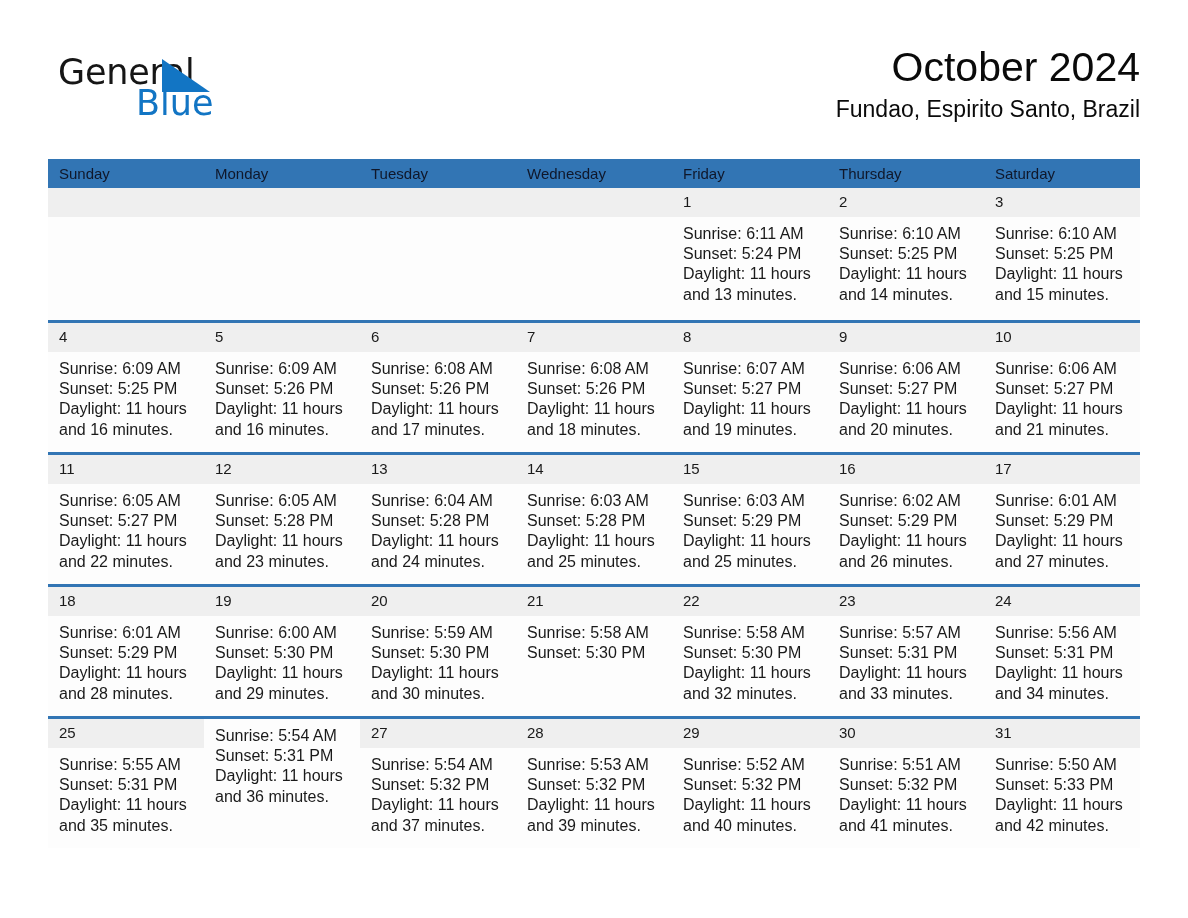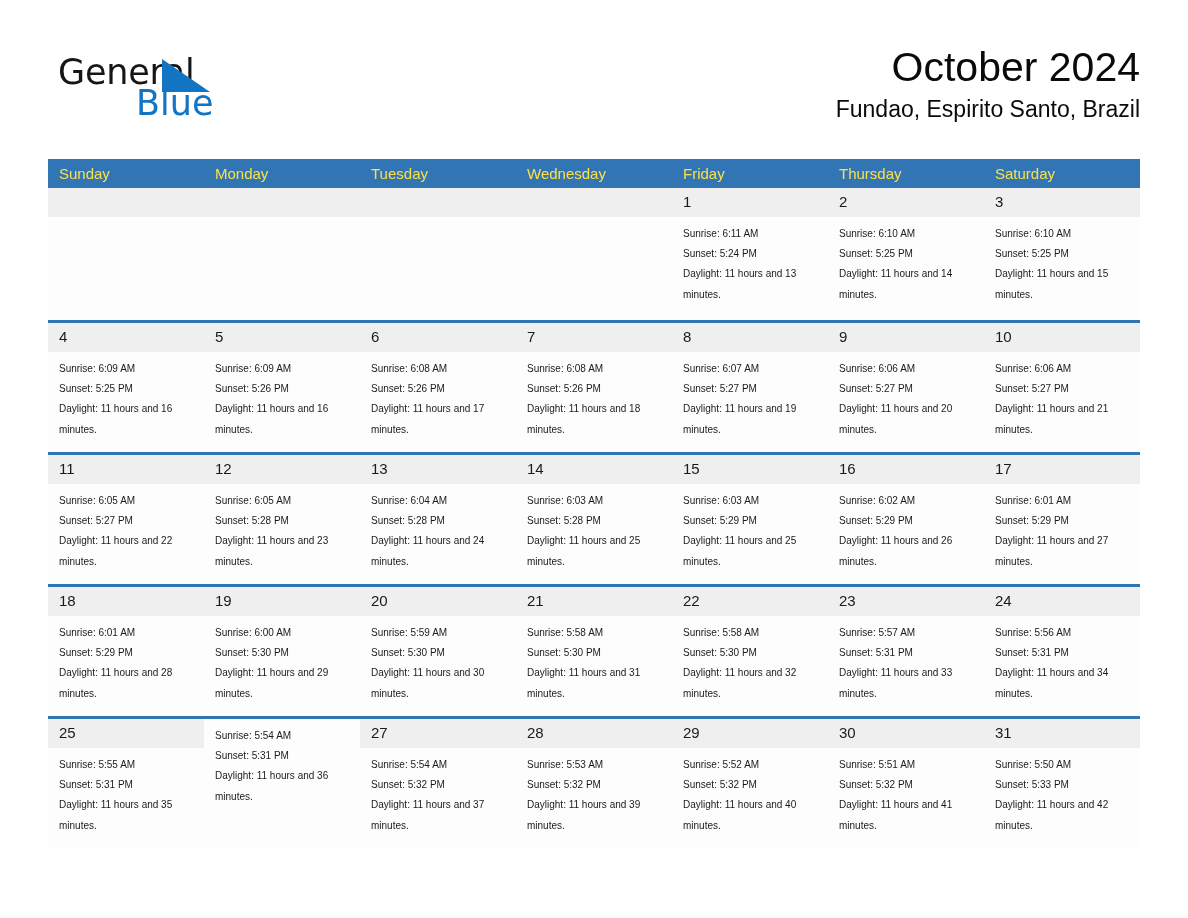--- a/index.html
+++ b/index.html
@@ -94,21 +94,21 @@
   .dow-row {
     display: flex;
     width: 1092px;
     height: 29px;
     background: #3275b4;
   }
   .dow {
     width: 156px;
     box-sizing: border-box;
     padding-left: 11px;
-    color: #fde047;
+    color: #0f172a;
     font-size: 15px;
     line-height: 29px;
     white-space: nowrap;
   }
 
   .week {
     display: flex;
     width: 1092px;
     border-top: 3px solid #3275b4;
     height: 132px;
@@ -131,21 +131,21 @@
     padding-left: 11px;
     font-size: 15px;
     line-height: 28px;
     color: #1a1a1a;
   }
   .cell.empty .cell-head {
     background: #efefef;
   }
   .cell-body {
     padding: 7px 6px 0 11px;
-    font-size: 10px;
+    font-size: 16px;
     line-height: 20.2px;
     color: #1a1a1a;
   }
   .cell-body div {
     white-space: nowrap;
   }
   .cell-body .daylight {
     white-space: normal;
   }
 </style>
@@ -363,21 +363,20 @@
               <div>Sunrise: 5:59 AM</div>
               <div>Sunset: 5:30 PM</div>
               <div class="daylight">Daylight: 11 hours and 30 minutes.</div>
             </div>
           </div>
           <div class="cell">
             <div class="cell-head">21</div>
             <div class="cell-body">
               <div>Sunrise: 5:58 AM</div>
               <div>Sunset: 5:30 PM</div>
-              <div class="daylight">Daylight: 11 hours and 31 minutes.</div>
             </div>
           </div>
           <div class="cell">
             <div class="cell-head">22</div>
             <div class="cell-body">
               <div>Sunrise: 5:58 AM</div>
               <div>Sunset: 5:30 PM</div>
               <div class="daylight">Daylight: 11 hours and 32 minutes.</div>
             </div>
           </div>

